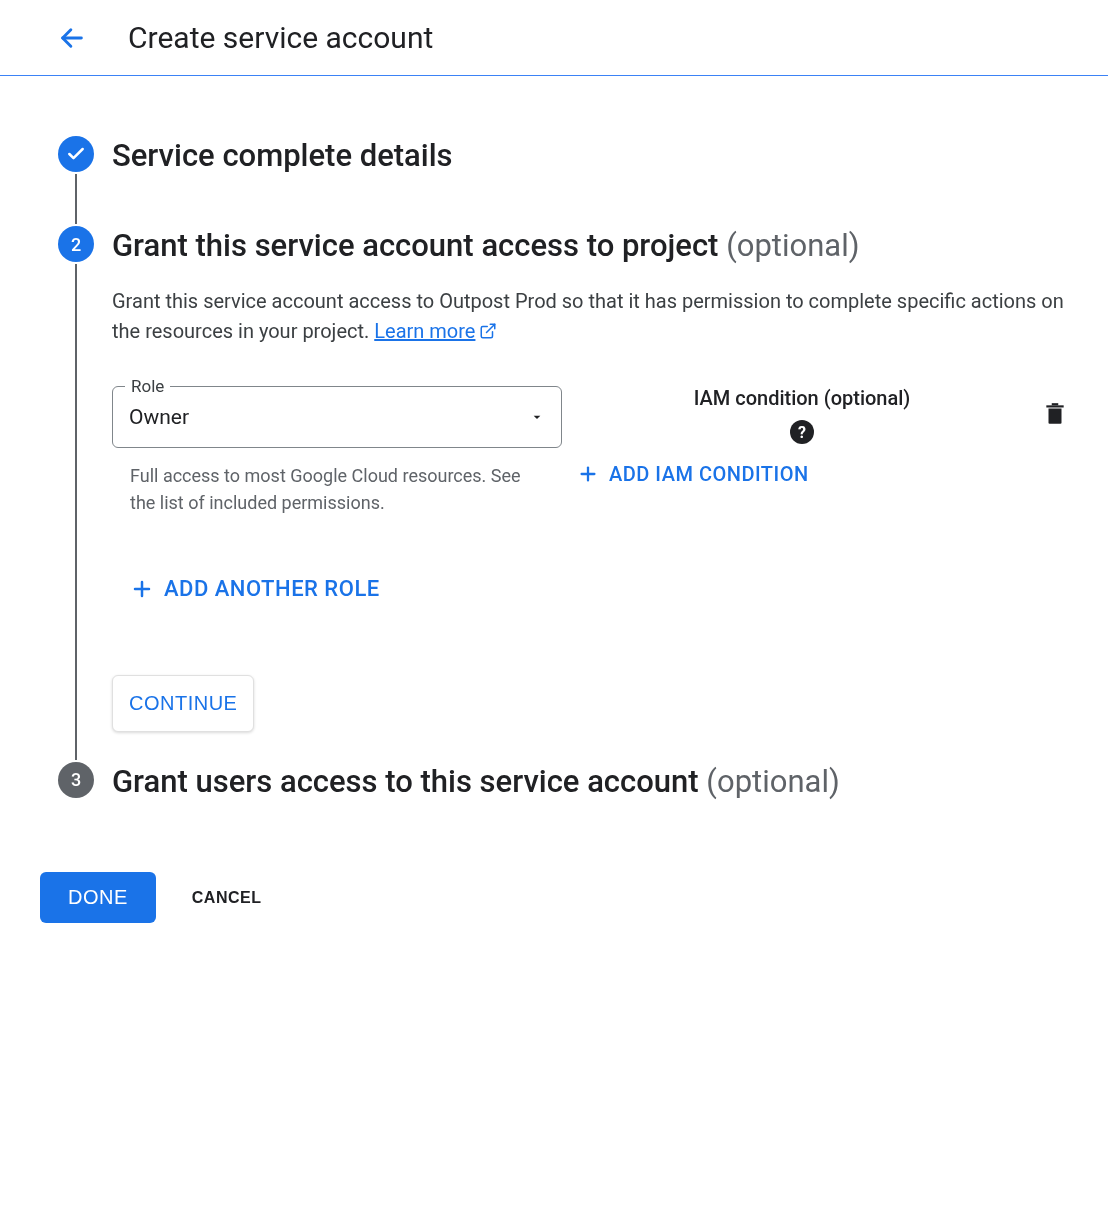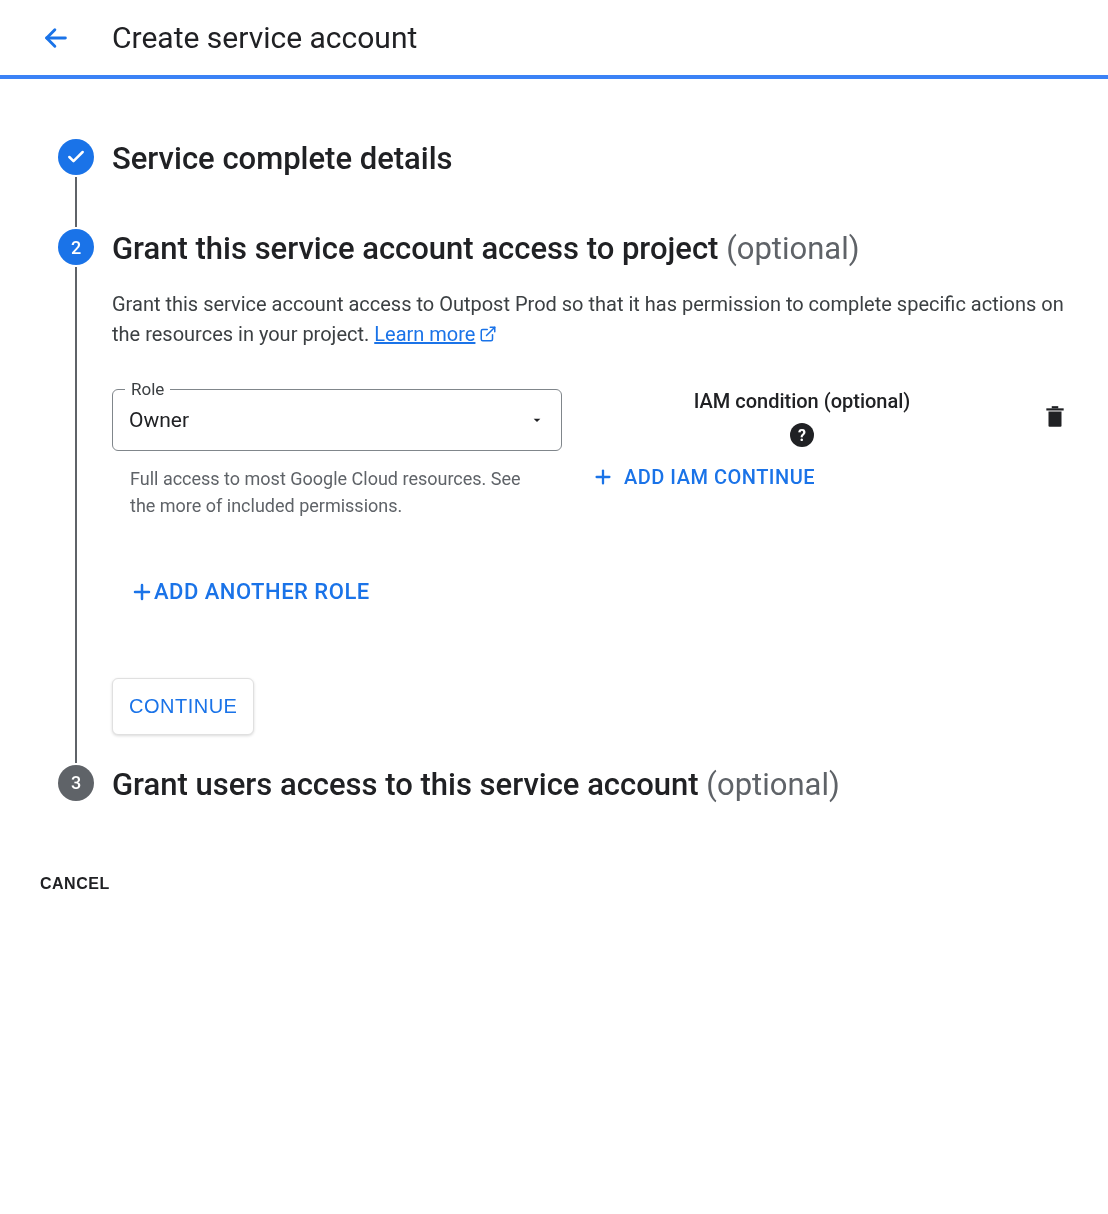--- a/index.html
+++ b/index.html
@@ -5,22 +5,22 @@
   * { box-sizing: border-box; margin: 0; padding: 0; }
   body {
     font-family: 'Google Sans', Roboto, Arial, sans-serif;
     background: #fff;
     color: #202124;
     width: 1108px;
   }
   .header {
     display: flex;
     align-items: center;
-    padding: 20px 40px;
-    border-bottom: 4px solid #3b82f6;
+    padding: 20px 56px;
+    border-bottom: 1px solid #3b82f6;
   }
   .back-btn {
     width: 32px; height: 32px;
     display:flex; align-items:center; justify-content:center;
     cursor:pointer;
     margin-right: 40px;
   }
   .page-title {
     font-size: 30px;
     font-weight: 400;
@@ -91,21 +91,21 @@
     text-decoration: underline;
     cursor:pointer;
     display: inline-flex;
     align-items: center;
     gap: 4px;
     justify-content: flex-end;
   }
   .role-row {
     display:flex;
     align-items: flex-start;
-    gap: 30px;
+    gap: 15px;
     margin-top: 40px;
   }
   .role-field-wrap {
     width: 450px;
   }
   .role-field {
     border: 1px solid #80868b;
     border-radius: 6px;
     position: relative;
     padding: 18px 16px;
@@ -157,21 +157,21 @@
     margin-top: 18px;
     cursor:pointer;
   }
   .trash-col {
     padding-top: 15px;
     cursor:pointer;
   }
   .add-role-btn {
     display:inline-flex;
     align-items:center;
-    gap: 0;
+    gap: 10px;
     color: #1a73e8;
     font-size: 22px;
     font-weight: 500;
     letter-spacing: 0.5px;
     margin-top: 60px;
     margin-left: 18px;
     cursor:pointer;
   }
   .continue-btn {
     display:inline-block;
@@ -276,34 +276,34 @@
 
         <div class="role-row">
           <div class="role-field-wrap">
             <div class="role-field">
               <span class="role-field-label">Role</span>
               <span class="role-field-value">Owner</span>
               <svg width="16" height="16" viewBox="0 0 24 24" fill="#202124">
                   <path d="M7 10l5 5 5-5z"></path>
                 </svg>
             </div>
-            <div class="role-helper">Full access to most Google Cloud resources. See the more of included permissions.</div>
+            <div class="role-helper">Full access to most Google Cloud resources. See the list of included permissions.</div>
           </div>
 
           <div class="iam-col">
             <div class="iam-label-row">
               <span>IAM condition (optional)</span>
               <span class="help-circle">?</span>
             </div>
             <div class="add-iam-btn">
               <svg width="22" height="22" viewBox="0 0 24 24" fill="none" stroke="#1a73e8" stroke-width="2.5" stroke-linecap="round">
                   <line x1="12" y1="5" x2="12" y2="19"></line>
                   <line x1="5" y1="12" x2="19" y2="12"></line>
                 </svg>
-              <span>ADD IAM CONTINUE</span>
+              <span>ADD IAM CONDITION</span>
             </div>
           </div>
 
           <div class="trash-col">
             <svg width="26" height="26" viewBox="0 0 24 24" fill="#202124">
                 <path d="M6 7h12v13a1 1 0 0 1-1 1H7a1 1 0 0 1-1-1V7z"></path>
                 <rect x="4" y="4" width="16" height="2"></rect>
                 <rect x="9" y="2" width="6" height="2"></rect>
               </svg>
           </div>
@@ -330,15 +330,16 @@
       <div class="step-body">
         <div class="step-title">
           <span>Grant users access to this service account </span><span class="optional">(optional)</span>
         </div>
       </div>
     </div>
 
   </div>
 
   <div class="bottom-actions">
+    <button class="done-btn">DONE</button>
     <button class="cancel-btn">CANCEL</button>
   </div>
 </div>
 
 </body></html>

